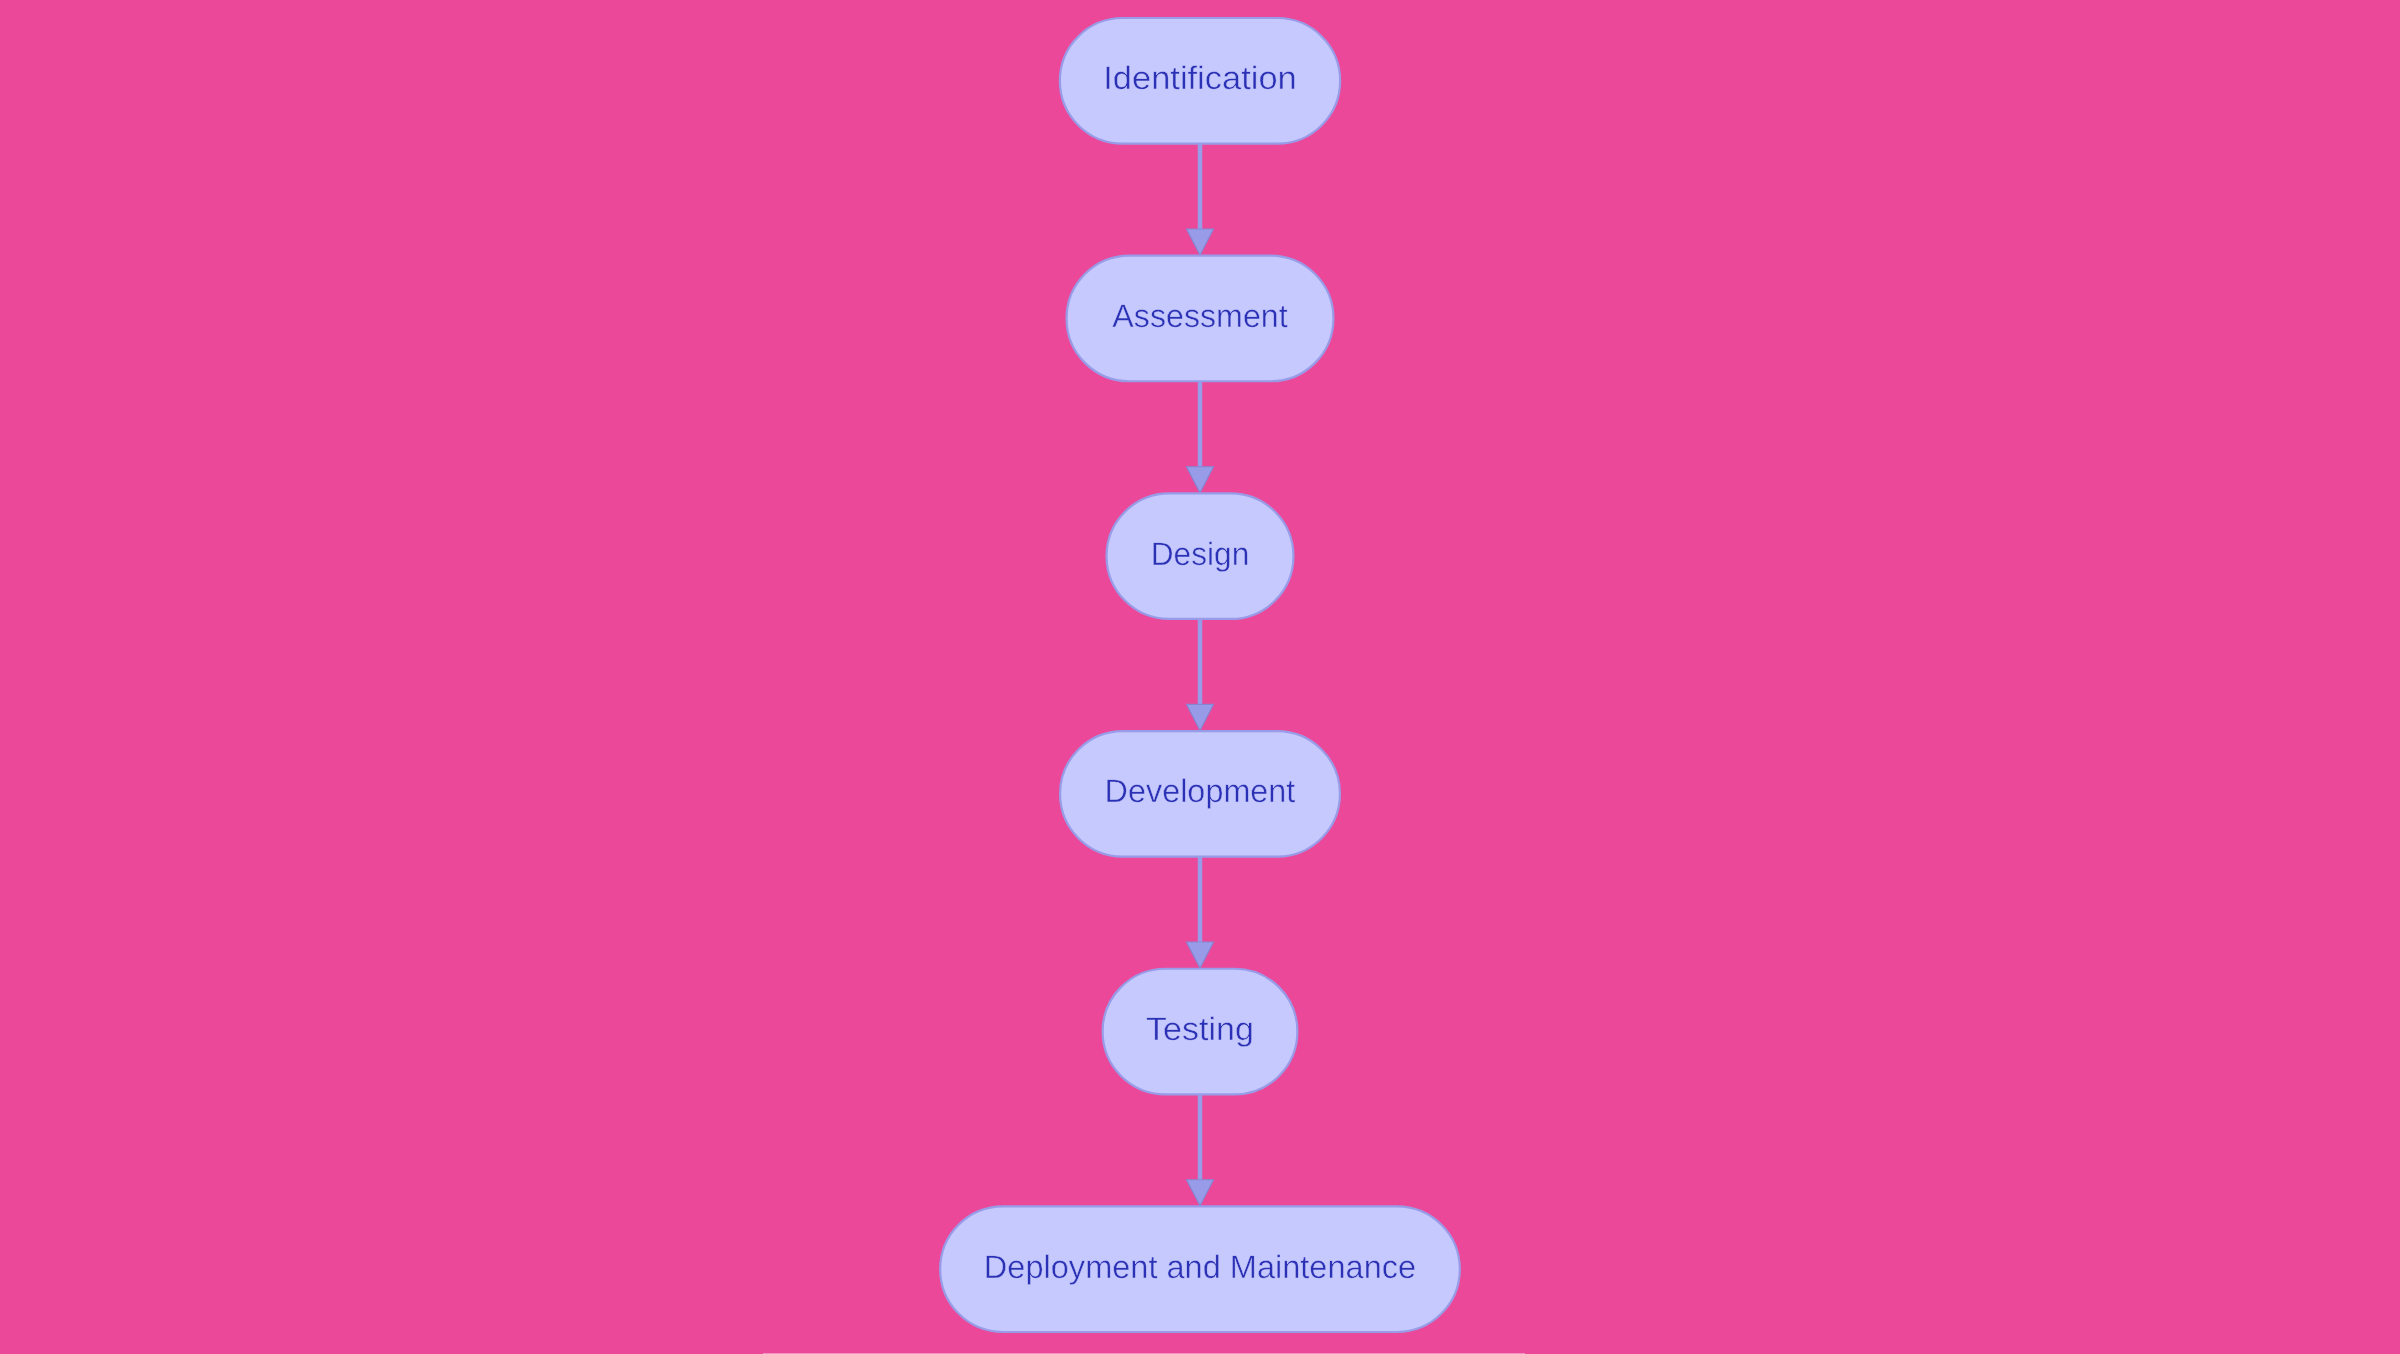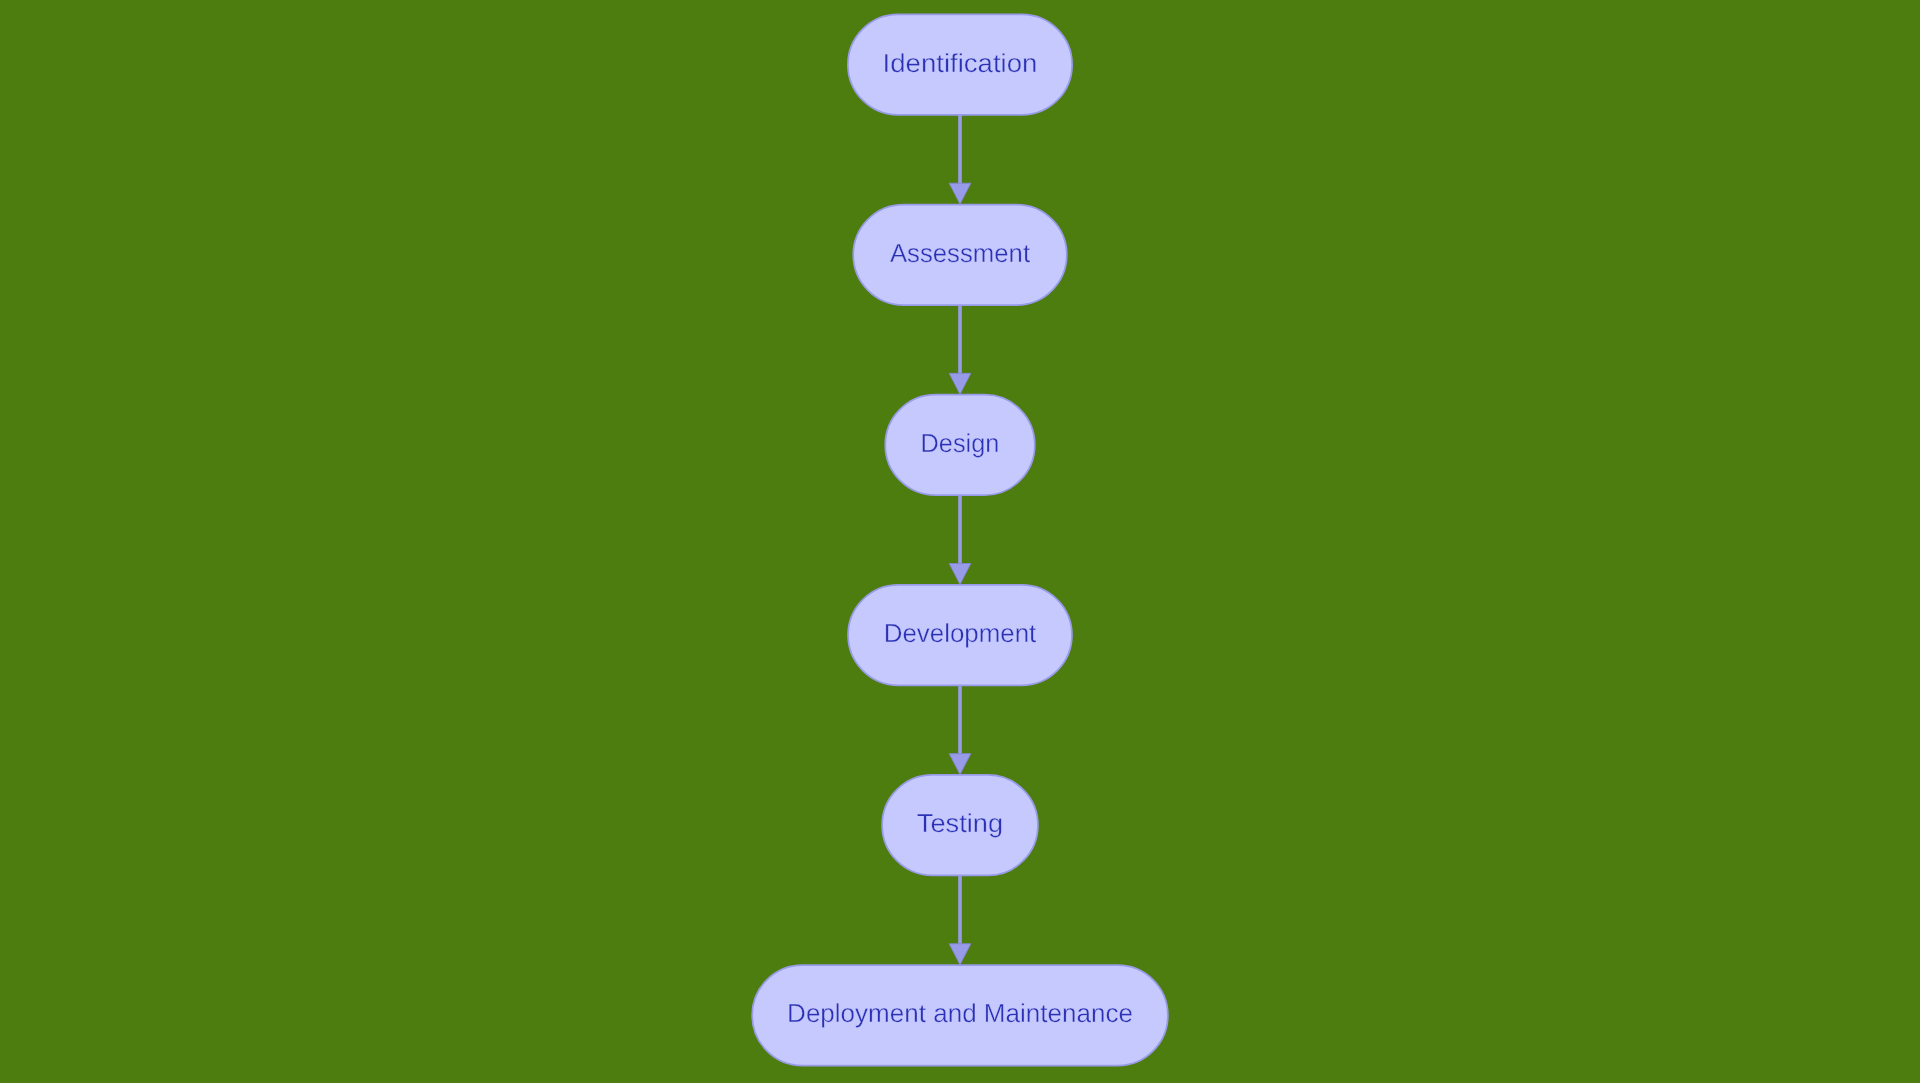--- a/index.html
+++ b/index.html
@@ -9,21 +9,21 @@
     width: 1920px;
     height: 1083px;
     background: #ffffff;
     overflow: hidden;
     -webkit-font-smoothing: antialiased;
   }
   #flow-root {
     position: relative;
     width: 1920px;
     height: 1083px;
-    background: #4d7c0f;
+    background: #ec4899;
   }
   svg#flowchart {
     display: block;
     width: 1920px;
     height: 1083px;
     shape-rendering: geometricPrecision;
     text-rendering: geometricPrecision;
   }
   .node-shape {
     fill: #c6c9fd;

